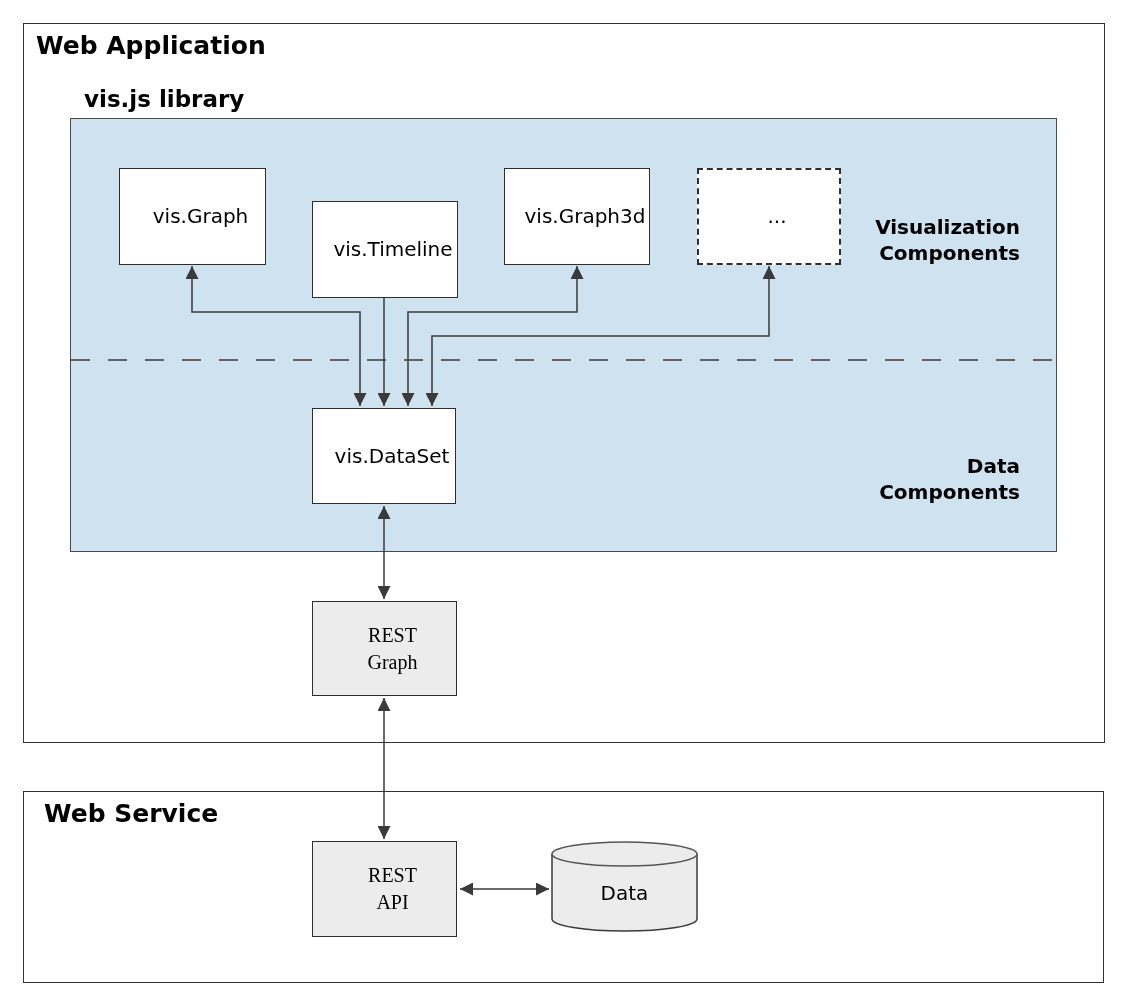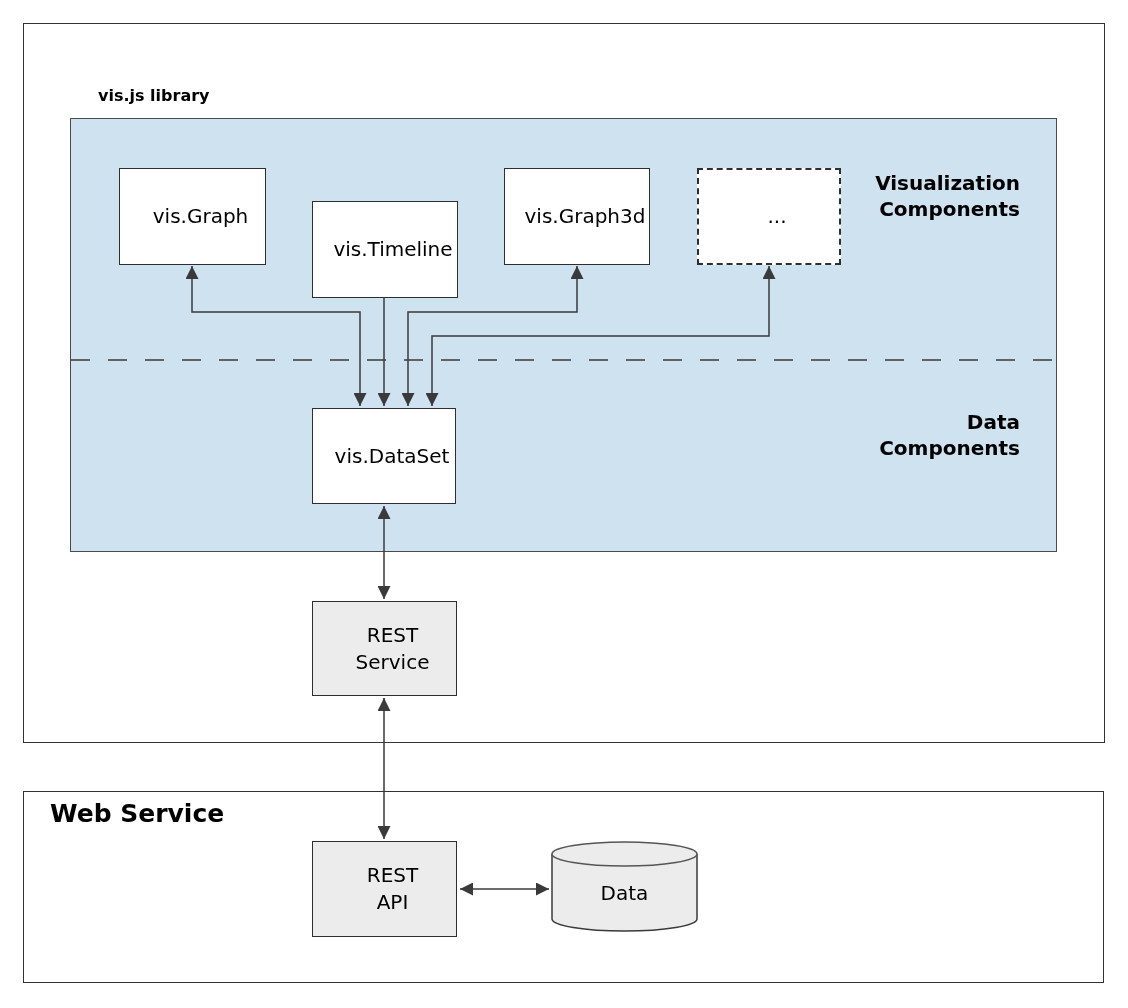--- a/index.html
+++ b/index.html
@@ -28,22 +28,22 @@
   }
   .section-title {
     position: absolute;
     font-size: 25px;
     font-weight: bold;
     letter-spacing: 0px;
     white-space: nowrap;
   }
   .library-label {
     position: absolute;
-    left: 98px; top: 86px;
-    font-size: 16px;
+    left: 84px; top: 86px;
+    font-size: 23px;
     font-weight: bold;
     white-space: nowrap;
   }
   .blue-panel {
     position: absolute;
     left: 70px; top: 118px;
     width: 987px; height: 434px;
     background: var(--panel-blue);
     border: 1.4px solid #4a4a4a;
   }
@@ -53,40 +53,41 @@
     border: 1.5px solid #2e2e2e;
     display: flex;
     flex-direction: column;
     align-items: center;
     justify-content: center;
     font-size: 20px;
     line-height: 27px;
     text-align: center;
     padding-left: 16px;
   }
-  .node.gray { background: var(--box-gray); }
+  .node.gray { background: var(--box-gray); font-family: Liberation Serif, serif; }
   .node.dashed { border: 2px dashed #2e2e2e; }
 
   .comp { top: 168px; height: 97px; }
   #node-graph    { left: 119px; width: 147px; }
   #node-timeline { left: 312px; width: 146px; margin-top: 33px; }
   #node-graph3d  { left: 504px; width: 146px; }
   #node-more     { left: 697px; width: 144px; }
   #node-dataset  { left: 312px; top: 408px; width: 144px; height: 96px; justify-content: center; }
   #node-restclient { left: 312px; top: 601px; width: 145px; height: 95px; }
   #node-restapi    { left: 312px; top: 841px; width: 145px; height: 96px; }
 
   .side-label {
     position: absolute;
     left: 720px;
     width: 300px;
     text-align: right;
     font-size: 20px;
     font-weight: bold;
     line-height: 26px;
+    margin-top: 44px;
   }
   #label-visualization { top: 170px; }
   #label-manipulation  { top: 409px; }
 
   .lines-svg {
     position: absolute;
     left: 0; top: 0;
     width: 1128px;
     height: 1008px;
     pointer-events: none;
@@ -108,20 +109,21 @@
     text-align: center;
     font-size: 20px;
   }
 </style>
 </head>
 <body>
 
 <div class="canvas">
 
   <div class="frame-box" style="left:23px; top:23px; width:1082px; height:720px;"></div>
+  <div class="section-title" style="left:36px; top:31px;">Web Application</div>
 
   <div class="library-label">vis.js library</div>
   <div class="blue-panel"></div>
 
   <svg class="lines-svg" viewBox="0 0 1128 1008">
     <defs>
       <marker id="arrowhead" viewBox="0 0 10 10" refX="10" refY="5" markerWidth="17" markerHeight="13" markerUnits="userSpaceOnUse" orient="auto-start-reverse">
         <path d="M0,0 L10,5 L0,10 Z" style="fill: var(--line-dark);"></path>
       </marker>
     </defs>
@@ -168,25 +170,25 @@
     <span style="display:block;">Data</span>
     <span style="display:block;">Components</span>
   </div>
 
   <div class="node" id="node-dataset">
     <span>vis.DataSet</span>
   </div>
 
   <div class="node gray" id="node-restclient">
     <span style="display:block;">REST</span>
-    <span style="display:block;">Service</span>
+    <span style="display:block;">Graph</span>
   </div>
 
   <div class="frame-box" style="left:23px; top:791px; width:1081px; height:192px;"></div>
-  <div class="section-title" style="left:50px; top:799px;">Web Service</div>
+  <div class="section-title" style="left:44px; top:799px;">Web Service</div>
 
   <div class="node gray" id="node-restapi">
     <span style="display:block;">REST</span>
     <span style="display:block;">API</span>
   </div>
 
   <div class="data-label">Data</div>
 
 </div>
 

